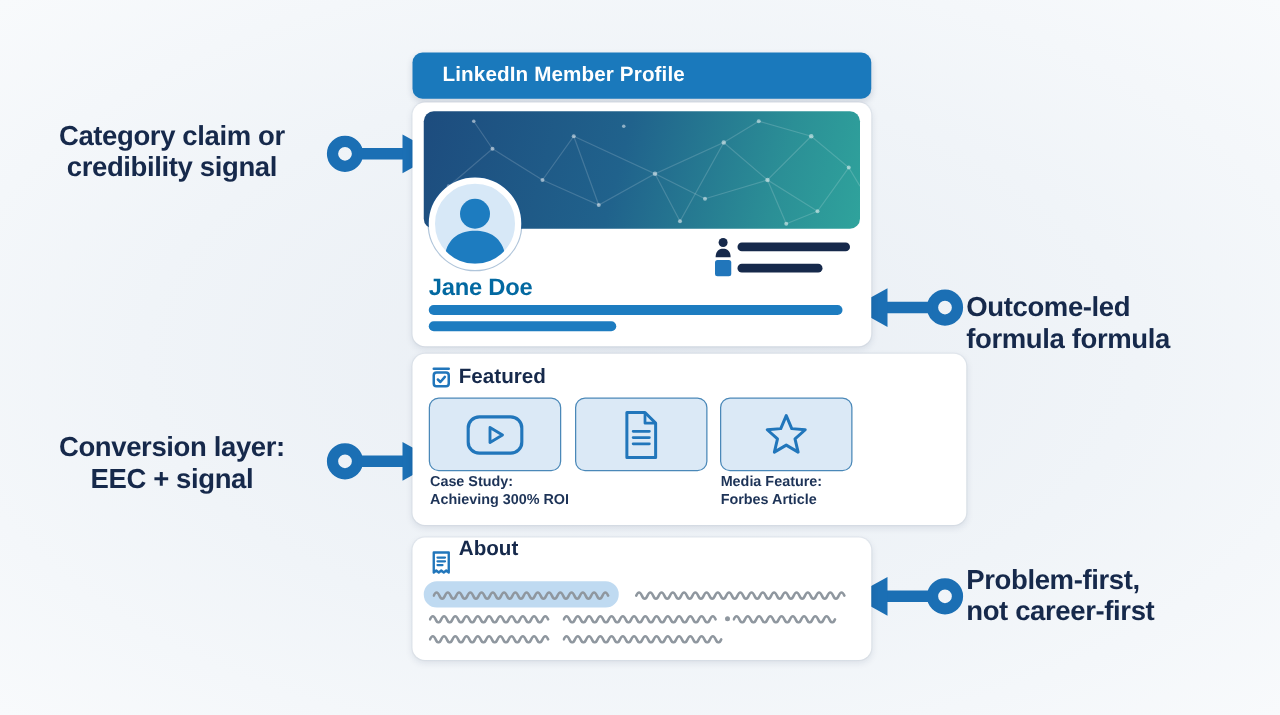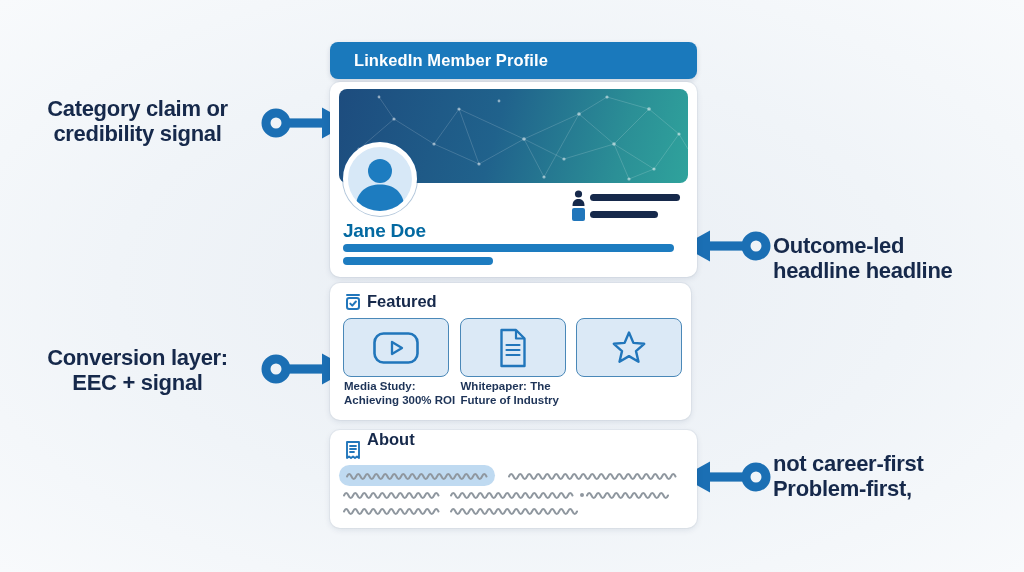--- a/index.html
+++ b/index.html
@@ -69,31 +69,31 @@
     <div>EEC + signal</div>
   </div>
   <svg class="arrow" style="left:261px; top:346px;" viewBox="0 0 90 46">
     <circle cx="15" cy="23" r="10" fill="none" stroke="#1b6fb4" stroke-width="9"></circle>
     <rect x="25" y="18.4" width="38" height="9.2" fill="#1b6fb4"></rect>
     <polygon points="61,7.5 89,23 61,38.5" fill="#1b6fb4"></polygon>
   </svg>
 
   <div class="callout" style="left:773px; top:233px; width:240px;">
     <div>Outcome-led</div>
-    <div>headline headline</div>
+    <div>formula formula</div>
   </div>
   <svg class="arrow" style="left:681px; top:223px;" viewBox="0 0 90 46">
     <circle cx="75" cy="23" r="10" fill="none" stroke="#1b6fb4" stroke-width="9"></circle>
     <rect x="27" y="18.4" width="38" height="9.2" fill="#1b6fb4"></rect>
     <polygon points="29,7.5 1,23 29,38.5" fill="#1b6fb4"></polygon>
   </svg>
 
   <div class="callout" style="left:773px; top:451px; width:240px;">
+    <div>Problem-first,</div>
     <div>not career-first</div>
-    <div>Problem-first,</div>
   </div>
   <svg class="arrow" style="left:681px; top:454px;" viewBox="0 0 90 46">
     <circle cx="75" cy="23" r="10" fill="none" stroke="#1b6fb4" stroke-width="9"></circle>
     <rect x="27" y="18.4" width="38" height="9.2" fill="#1b6fb4"></rect>
     <polygon points="29,7.5 1,23 29,38.5" fill="#1b6fb4"></polygon>
   </svg>
 
   <div class="header-bar">
     <span>LinkedIn Member Profile</span>
   </div>
@@ -145,21 +145,21 @@
       <path d="M1.5 16 C1.5 10.5 4.5 9 7.5 9 C10.5 9 13.5 10.5 13.5 16 Z" fill="#16294b"></path>
     </svg>
     <div class="bar navy" style="left:260px; top:112px; width:90px; height:7px;"></div>
     <div class="mini-square" style="left:242px; top:126px;"></div>
     <div class="bar navy" style="left:260px; top:129px; width:68px; height:7px;"></div>
 
     <div class="bar blue" style="left:13px; top:162px; width:331px; height:7.5px;"></div>
     <div class="bar blue" style="left:13px; top:175px; width:150px; height:7.5px;"></div>
   </div>
 
-  <div class="card" style="left:330px; top:283px; width:361px; height:137px;">
+  <div class="card" style="left:330px; top:283px; width:443px; height:137px;">
     <svg style="position:absolute; left:14px; top:10px;" width="18" height="18" viewBox="0 0 18 18">
       <path d="M3 2 H15" stroke="#2176bb" stroke-width="2" stroke-linecap="round" fill="none"></path>
       <rect x="3" y="5" width="12" height="11" rx="2.2" fill="none" stroke="#2176bb" stroke-width="2"></rect>
       <path d="M6.3 10.6 l2 2 3.6 -4.1" fill="none" stroke="#2176bb" stroke-width="2" stroke-linecap="round" stroke-linejoin="round"></path>
     </svg>
     <div class="sec-head" style="left:37px; top:9px;">Featured</div>
 
     <div class="tile" style="left:13px;">
       <svg width="46" height="32" viewBox="0 0 46 32">
         <rect x="1.5" y="1.5" width="43" height="29" rx="9" fill="none" stroke="#2176bb" stroke-width="2.6"></rect>
@@ -173,26 +173,26 @@
         <path d="M10.5 17 H23.5 M10.5 22 H23.5 M10.5 27 H23.5" stroke="#2176bb" stroke-width="2.2" stroke-linecap="round"></path>
       </svg>
     </div>
     <div class="tile" style="left:245.5px;">
       <svg width="38" height="38" viewBox="0 0 38 38">
         <polygon points="19,3.5 23.4,13.9 34.2,14.8 26,22.1 28.5,32.7 19,27.1 9.5,32.7 12,22.1 3.8,14.8 14.6,13.9" fill="none" stroke="#2176bb" stroke-width="2.4" stroke-linejoin="round"></polygon>
       </svg>
     </div>
 
     <div class="tile-label" style="left:14px; top:97px;">
-      <span>Media Study:</span>
+      <span>Case Study:</span>
       <span>Achieving 300% ROI</span>
     </div>
-    <div class="tile-label" style="left:130.5px; top:97px;">
-      <span>Whitepaper: The</span>
-      <span>Future of Industry</span>
+    <div class="tile-label" style="left:246.5px; top:97px;">
+      <span>Media Feature:</span>
+      <span>Forbes Article</span>
     </div>
   </div>
 
   <div class="card" style="left:330px; top:430px; width:367px; height:98px;">
     <svg style="position:absolute; left:14px; top:10px;" width="18" height="20" viewBox="0 0 18 20">
       <path d="M3 2 H15 V18 L13 16.4 L11 18 L9 16.4 L7 18 L5 16.4 L3 18 Z" fill="none" stroke="#2176bb" stroke-width="1.9" stroke-linejoin="round"></path>
       <path d="M6 6 H12 M6 9 H12 M6 12 H10" stroke="#2176bb" stroke-width="1.8" stroke-linecap="round"></path>
     </svg>
     <div class="sec-head" style="left:37px; top:0;">About</div>
 

